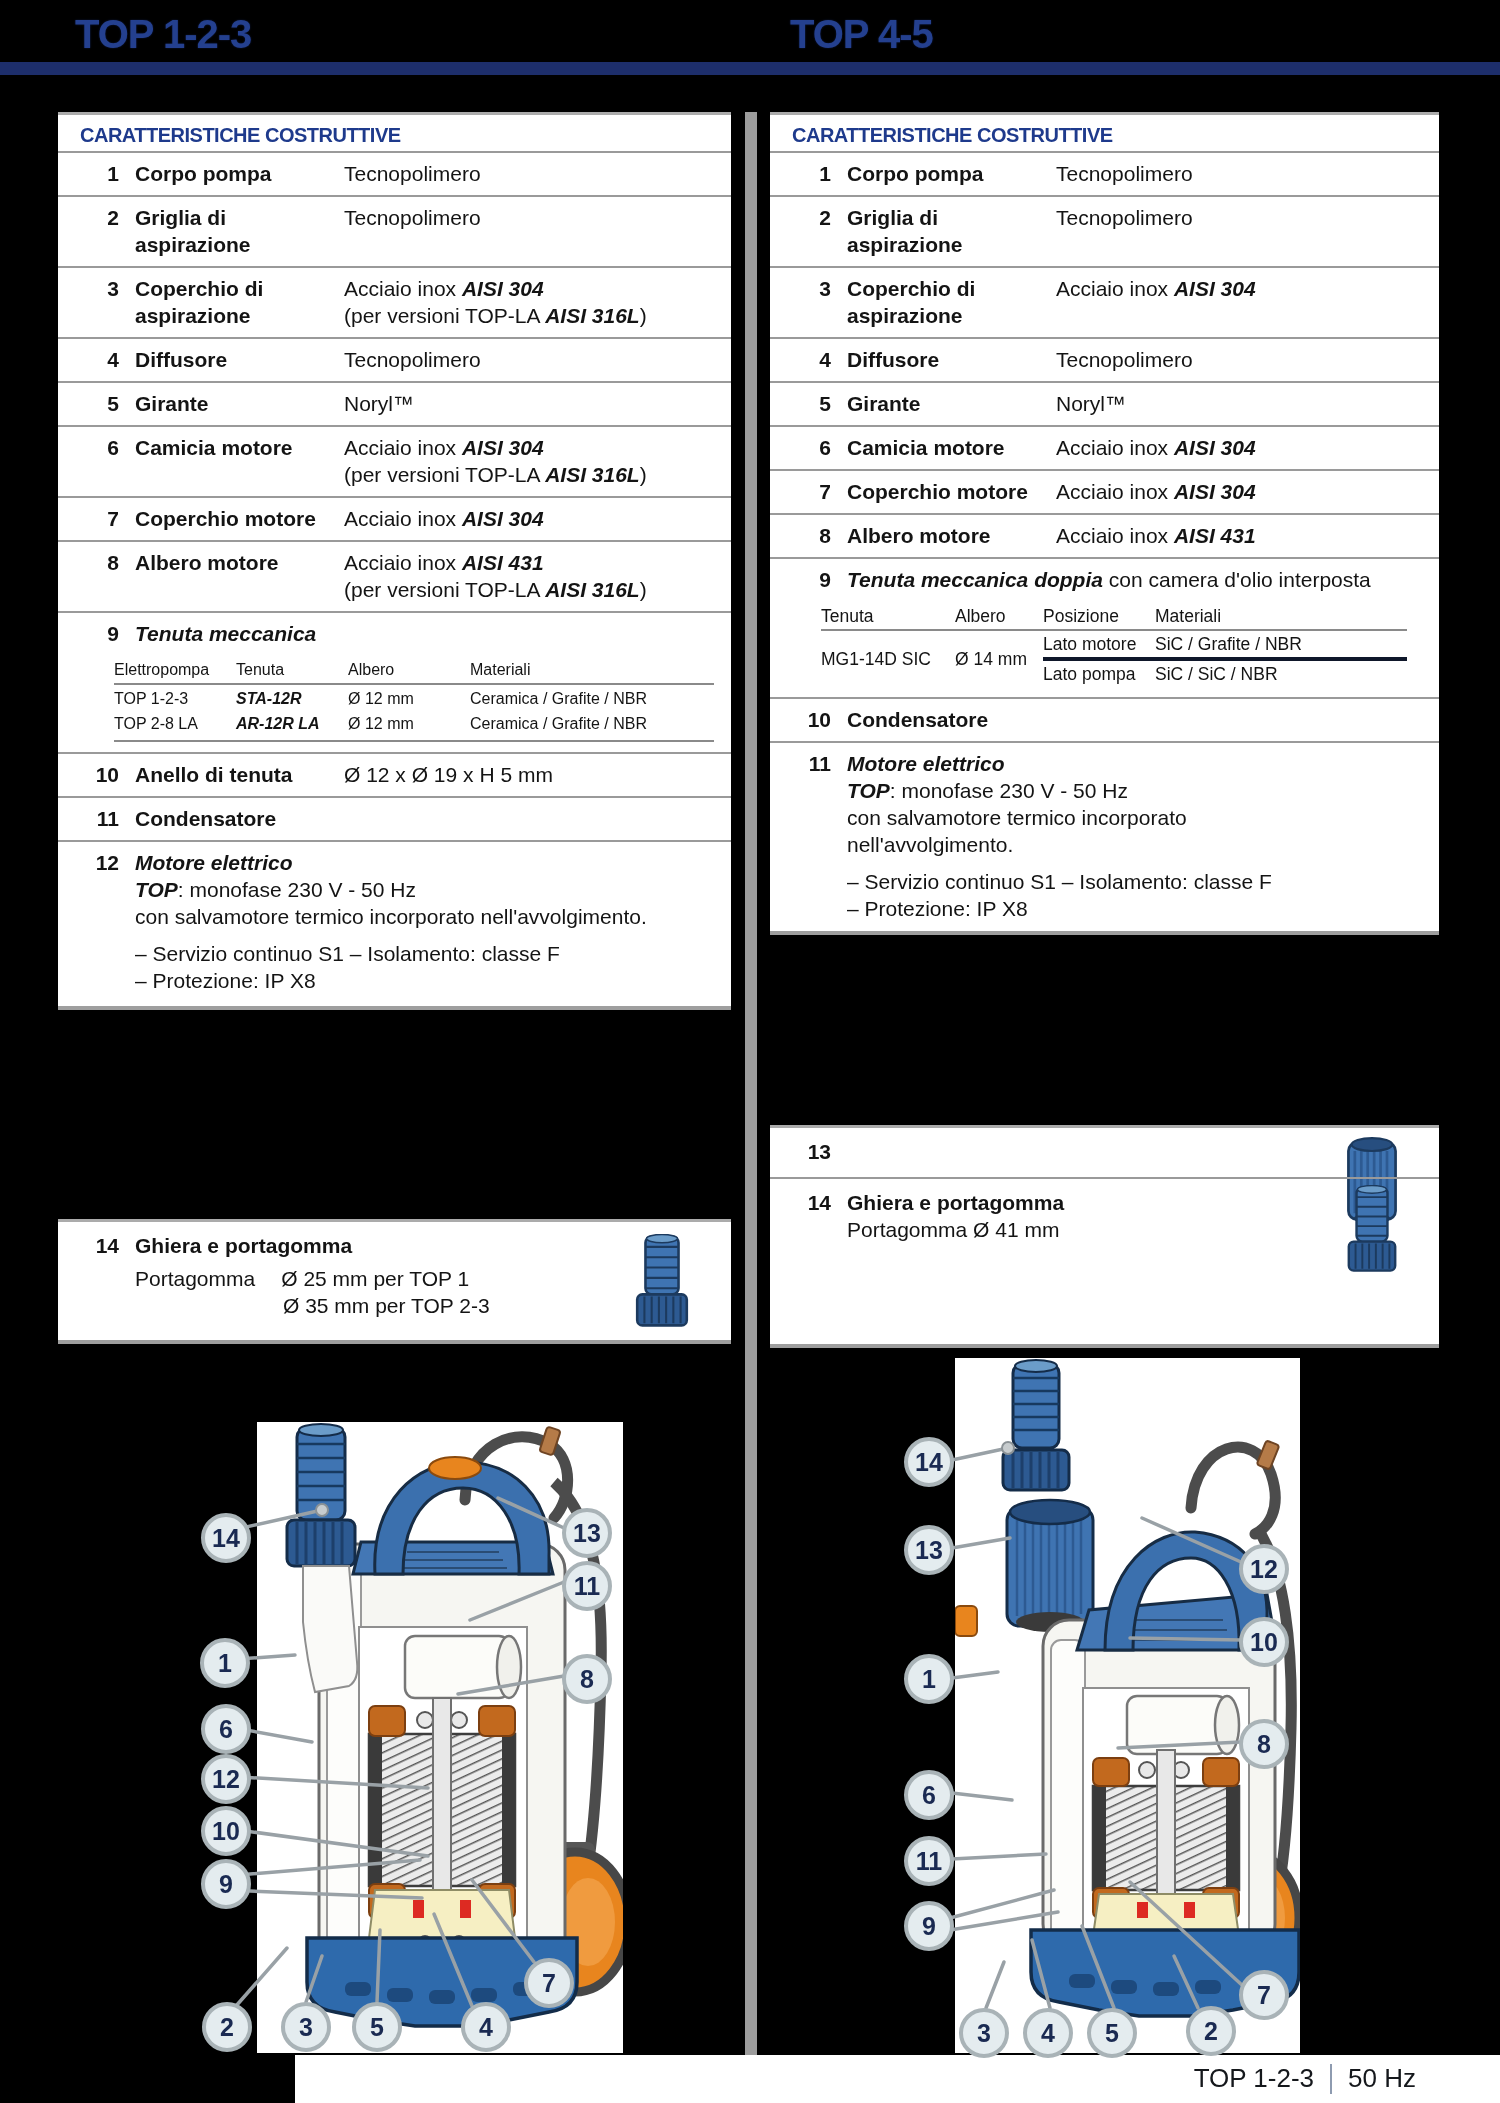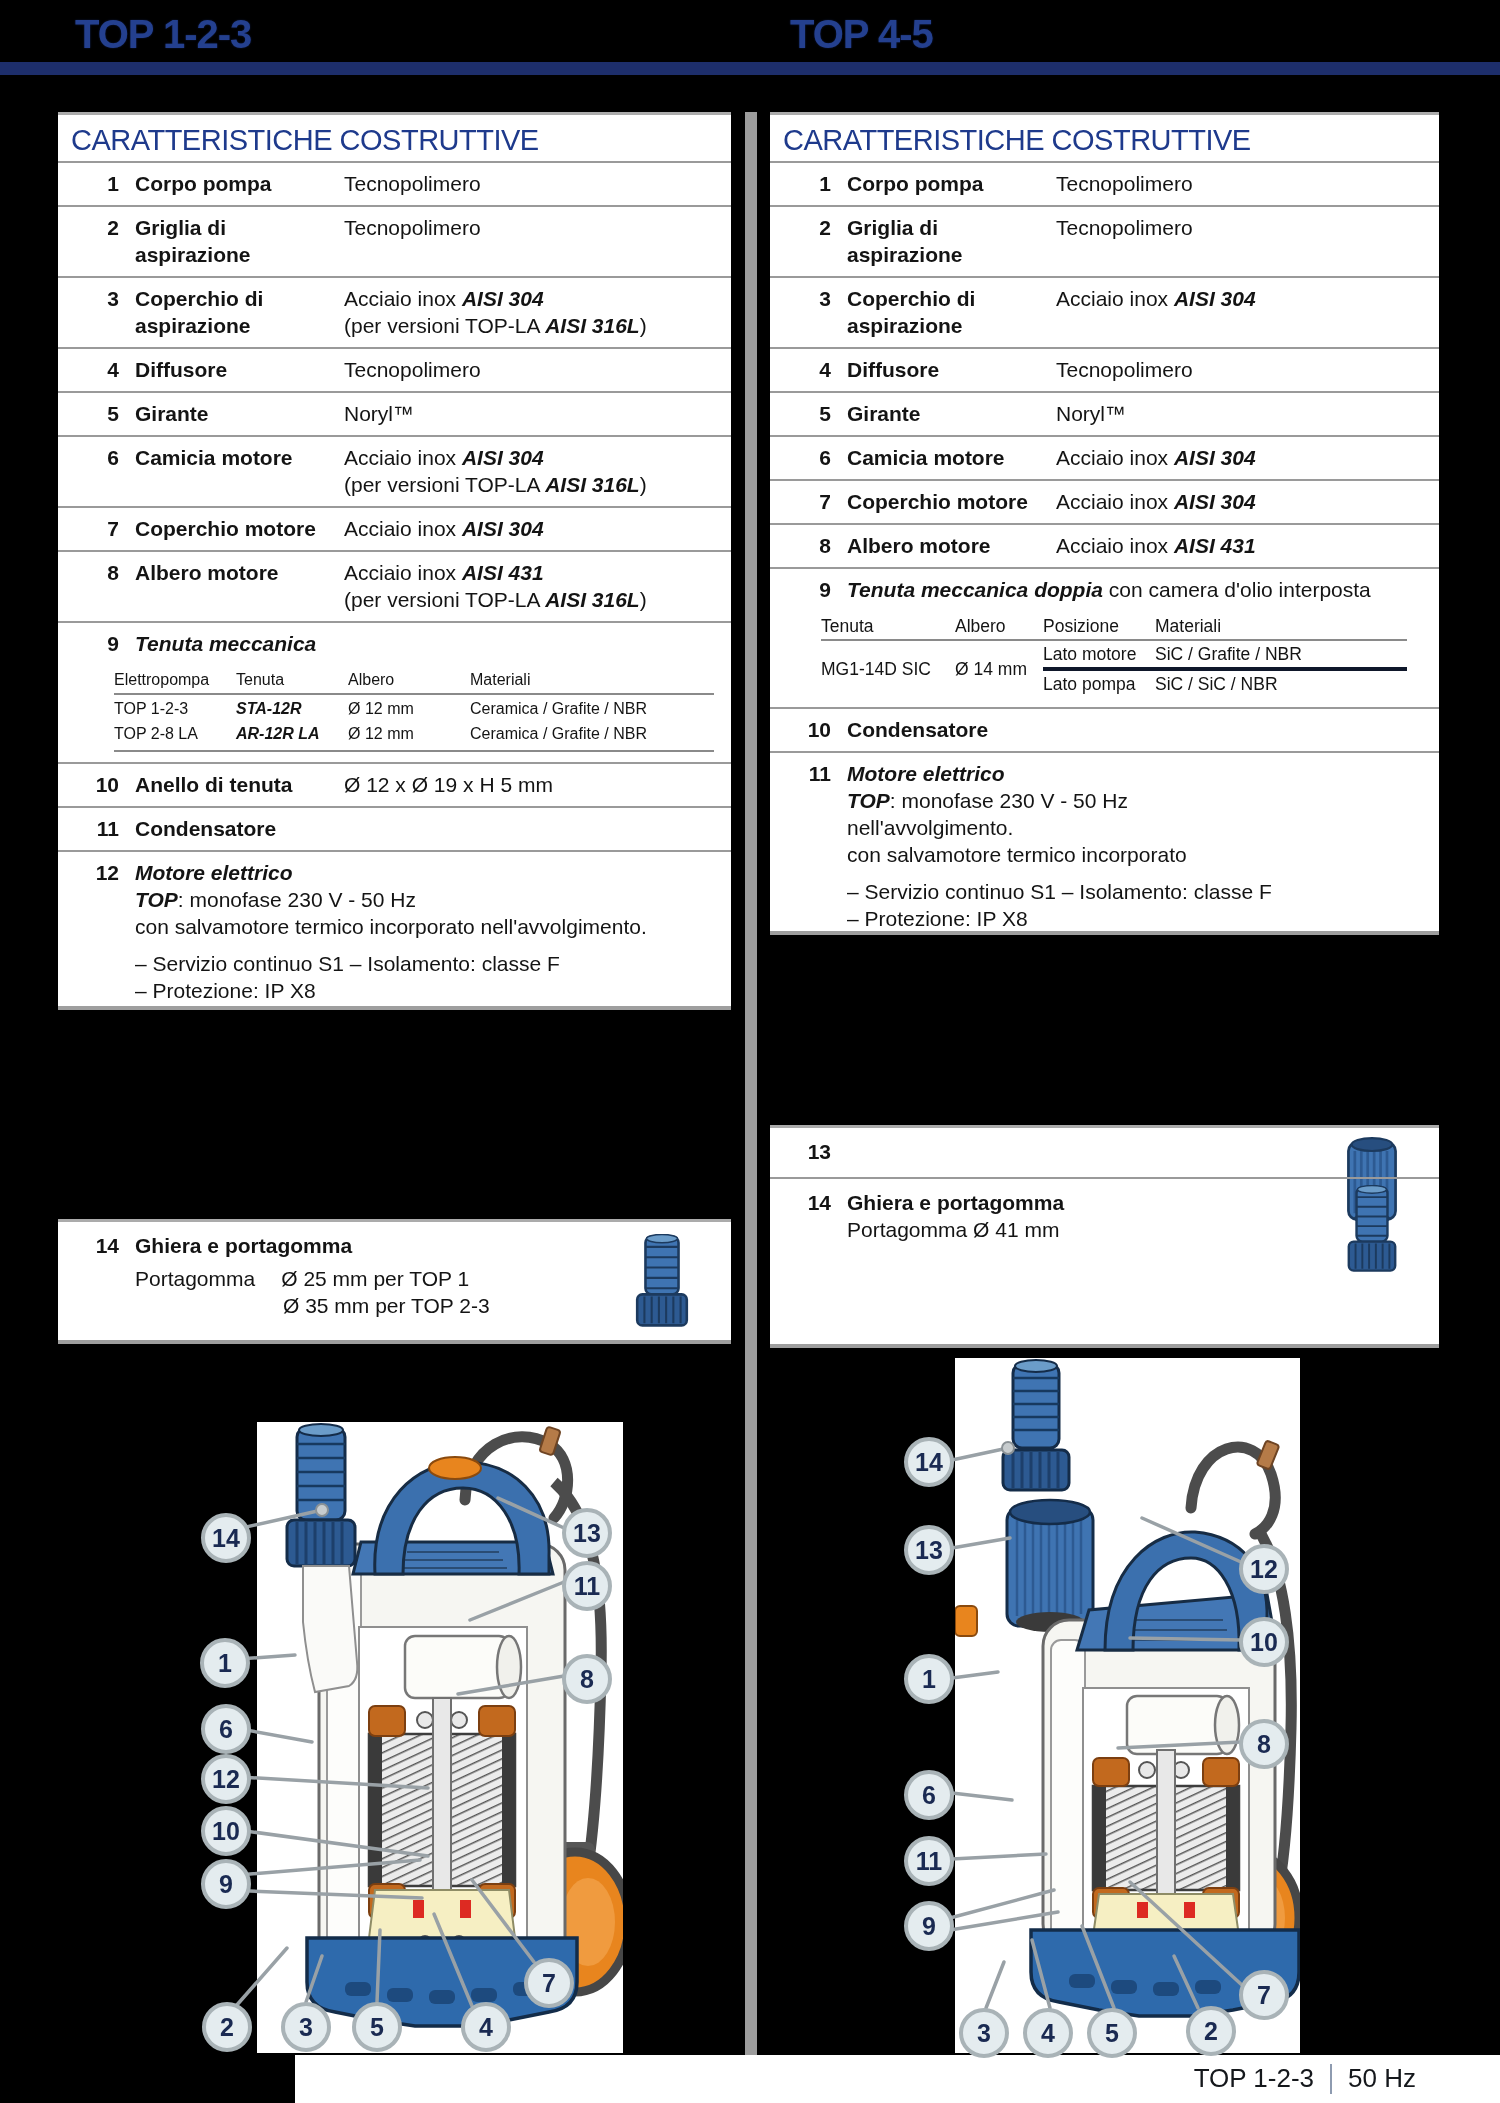--- a/index.html
+++ b/index.html
@@ -7,21 +7,21 @@
         font-family:"Liberation Sans",sans-serif;color:#141414;}
   
   .title{position:absolute;top:12px;font-size:40px;font-weight:800;color:#24408f;
          letter-spacing:-1px;text-shadow:0 0 2px #101c45;}
   .title.l{left:75px;} .title.r{left:790px;}
   .rule{position:absolute;left:0;top:62px;width:1500px;height:13px;background:#1d2e6b;}
   .vdiv{position:absolute;left:745px;top:112px;width:12px;height:1944px;background:#9c9c9c;z-index:0;}
   
   .panel{position:absolute;background:#fff;border-top:3px solid #ababab;border-bottom:4px solid #9e9e9e;
          overflow:hidden;z-index:2;box-sizing:border-box;}
-  .sec-title{color:#1e3a8c;font-weight:normal;font-size:29px;letter-spacing:-0.5px;padding:9px 0 4px 13px;}
+  .sec-title{color:#1e3a8c;font-weight:bold;font-size:20px;letter-spacing:-0.5px;padding:9px 0 4px 13px;margin-left:9px;}
   .row{display:flex;border-top:2px solid #9a9a9a;padding:7px 8px 8px 0;font-size:21px;line-height:27px;}
   .num{flex:none;width:77px;padding-right:16px;box-sizing:border-box;text-align:right;font-weight:bold;}
   .lbl{flex:none;width:193px;margin-right:16px;font-weight:bold;}
   .val{flex:1;}
   b{font-weight:bold;font-style:italic;}
   .cnt{flex:1;}
   .dash{margin-top:10px;}
   
   .sub{font-size:16px;line-height:22px;margin:12px 0 2px -21px;width:600px;}
   .g4a{display:grid;grid-template-columns:122px 112px 122px 1fr;}
@@ -237,22 +237,22 @@
     </div>
     <div class="row">
       <div class="num">10</div>
       <div class="lbl">Condensatore</div>
     </div>
     <div class="row">
       <div class="num">11</div>
       <div class="cnt">
         <b>Motore elettrico</b>
         <div><b>TOP</b><span>: monofase 230 V - 50 Hz</span></div>
+        <div>con salvamotore termico incorporato</div>
         <div>nell'avvolgimento.</div>
-        <div>con salvamotore termico incorporato</div>
         <div class="dash">– Servizio continuo S1 – Isolamento: classe F</div>
         <div>– Protezione: IP X8</div>
       </div>
     </div>
   </div>
 
   <div class="panel" style="left:770px;top:1125px;width:669px;height:223px;">
     <div class="ibox-row">
       <div class="num">13</div>
       <span class="fit-icon" style="top:8px;">

